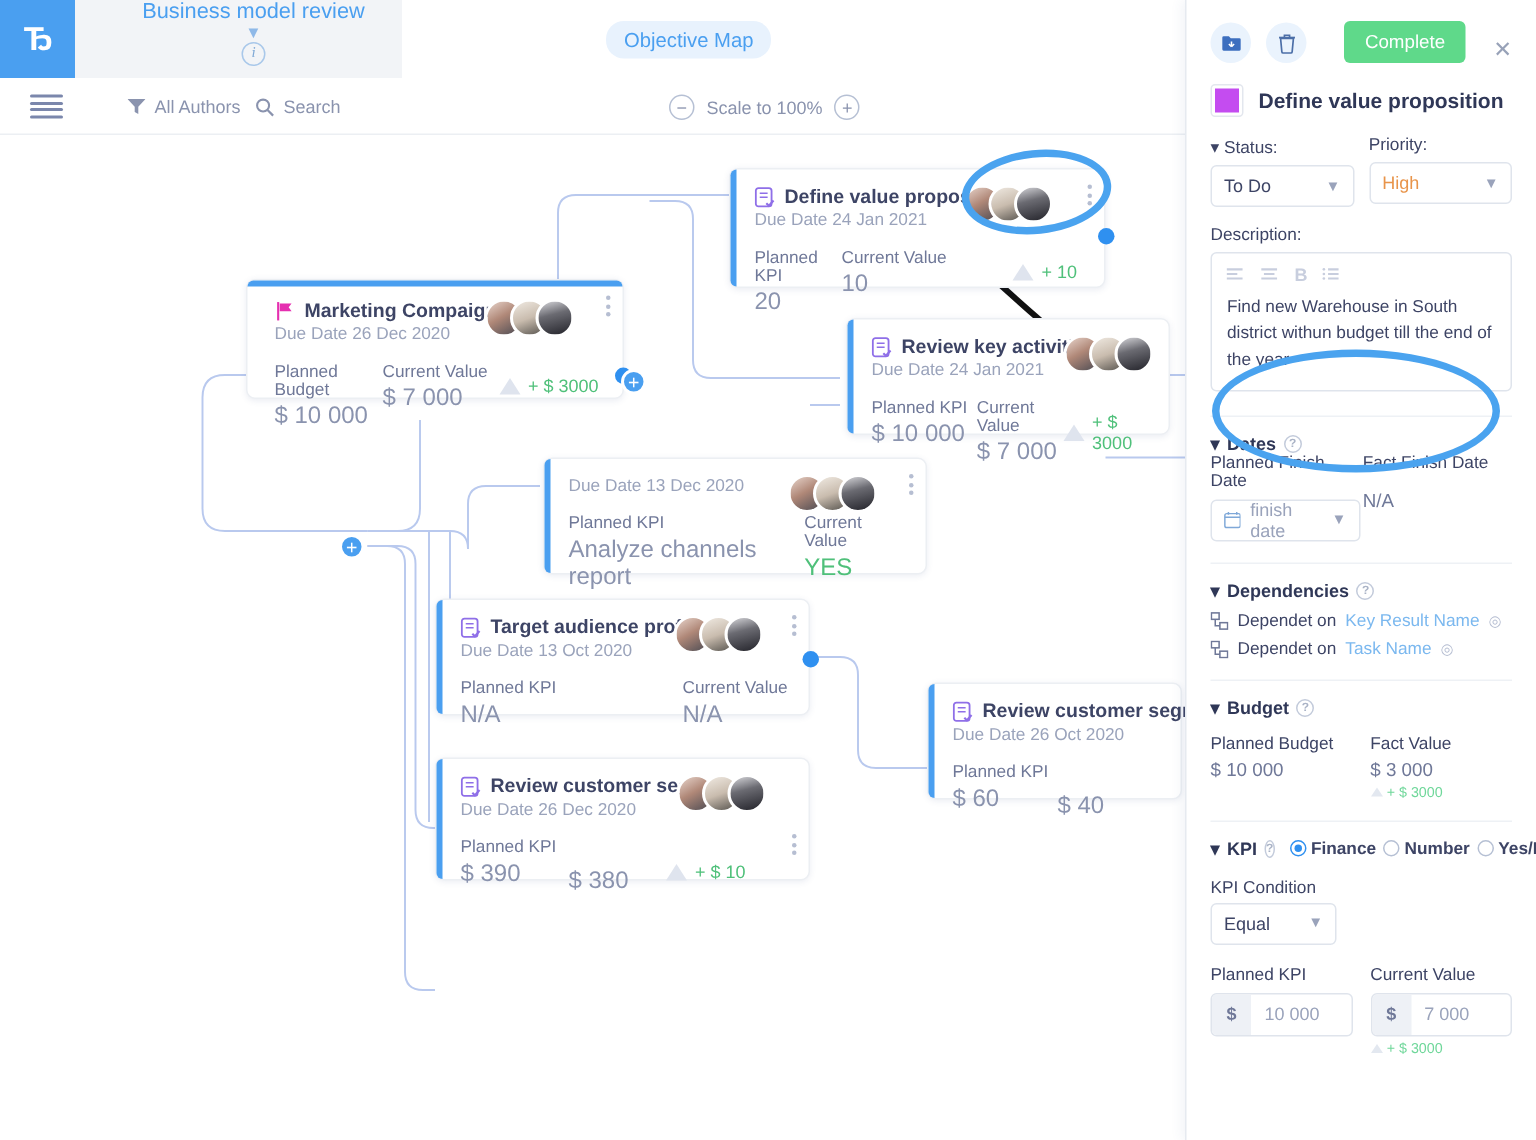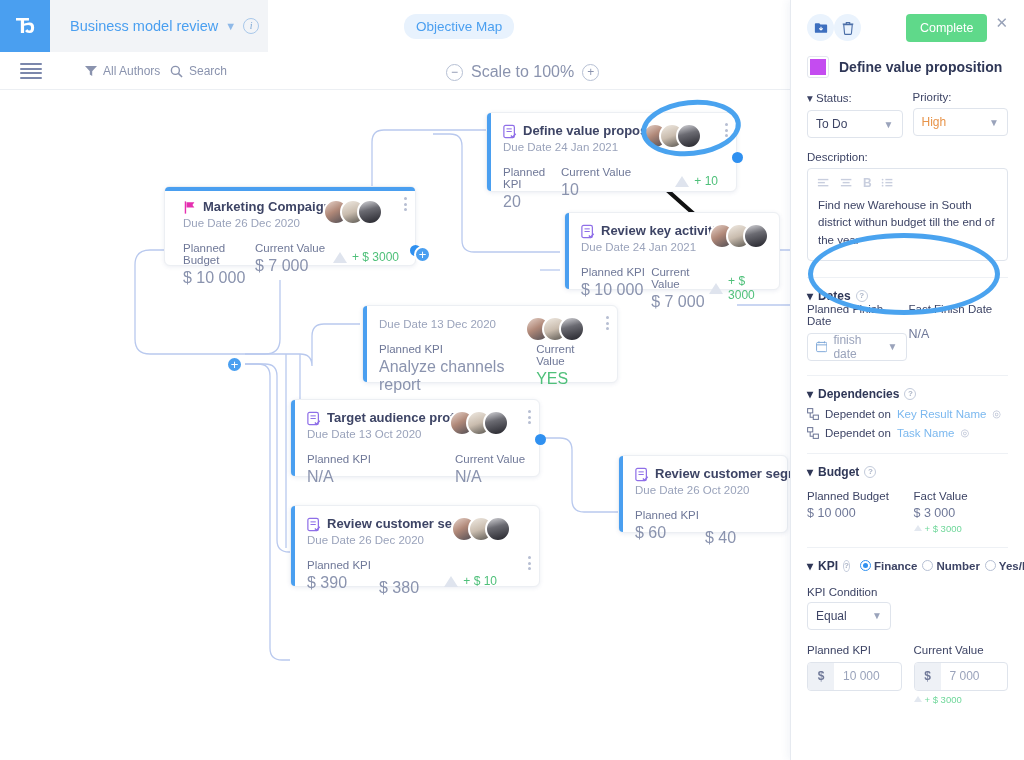--- a/index.html
+++ b/index.html
@@ -15,21 +15,21 @@
 
   
   .topbar { position: absolute; left:0; top:0; width:1024px; height:52px; background:#fff; }
   .logo-tile {
     position:absolute; left:0; top:0; width:50px; height:52px;
     background:#4a9ff0; display:flex; align-items:center; justify-content:center;
   }
   .logo-g { color:#fff; font-size:22px; font-weight:700; letter-spacing:-1px; line-height:1; }
   .proj-chip {
     position:absolute; left:50px; top:0; width:218px; height:52px;
-    background:#f2f4f7; display:flex; align-items:center; gap:7px; padding-left:20px;
+    background:#f2f4f7; display:flex; align-items:center; padding-left:20px;flex-direction:column;
   }
   .proj-name { color:#4a9ff0; font-size:14.5px; font-weight:500; white-space:nowrap; }
   .chev-sm { color:#8fb9e8; font-size:11px; }
   .info-circ {
     width:16px; height:16px; border-radius:50%; border:1.4px solid #a9c8ea;
     color:#7fa9d6; font-size:10px; font-style:italic; font-family:"Liberation Serif",serif;
     display:flex; align-items:center; justify-content:center; line-height:1;
   }
   .tabs { position:absolute; left:404px; top:14px; display:flex; align-items:center; gap:6px;flex-direction:column; }
   .tab { padding:5px 12px; border-radius:12px; font-size:13.5px; color:#3d4465; white-space:nowrap; }
@@ -40,21 +40,21 @@
              border-bottom:1px solid #eceff3; }
   .burger { position:absolute; left:20px; top:11px; width:22px; height:16px;
             display:flex; flex-direction:column; justify-content:space-between; }
   .burger i { display:block; height:2px; background:#7b87ac; border-radius:1px; }
   .tb-item { position:absolute; display:flex; align-items:center; gap:6px; font-size:12px; color:#8a93ae; top:12px; }
   .tb-authors { left:85px; }
   .tb-search { left:170px; }
   .scale-wrap { position:absolute; left:446px; top:11px; display:flex; align-items:center; gap:8px; }
   .circ-btn { width:17px; height:17px; border-radius:50%; border:1.4px solid #b6c0d4;
               display:flex; align-items:center; justify-content:center; color:#8a93ae; font-size:12px; line-height:1; }
-  .scale-txt { font-size:16px; color:#8a93ae; }
+  .scale-txt { font-size:12px; color:#8a93ae; }
 
   
   .canvas { position:absolute; left:0; top:90px; width:790px; height:670px; background:#fff; overflow:hidden; }
   .conn { position:absolute; stroke:#b9c9ee; stroke-width:1.3; fill:none; }
 
   
   .card {
     position:absolute; background:#fff; border:1px solid #eceff3; border-radius:6px;
     box-shadow:0 1px 4px rgba(60,80,140,0.10);
   }
@@ -100,21 +100,21 @@
   }
   .blue-dot { position:absolute; width:11px;height:11px;border-radius:50%;background:#2f90f0; }
 
   
   .ellipse { position:absolute; border:5px solid #4aa3ef; border-radius:50%; }
 
   
   .panel { position:absolute; right:0; top:0; width:234px; height:760px; background:#fff;
            border-left:1px solid #e6eaf0; box-shadow:-2px 0 8px rgba(60,80,140,0.07);
            padding:14px 16px 0 16px; overflow:hidden; }
-  .p-head { display:flex; align-items:flex-start; }
+  .p-head { display:flex; align-items:flex-end; gap:10px; }
   .icon-btn { width:27px;height:27px;border-radius:50%;background:#eaf3fd;
               display:flex;align-items:center;justify-content:center; }
   .btn-complete { margin-left:auto; background:#5fd98a; color:#fff; border:none;
                   border-radius:4px; padding:7px 14px; font-size:12.5px;
                   font-family:"Liberation Sans",sans-serif; }
   .x-btn { color:#98a2b8; font-size:15px; margin-left:8px; }
   .p-title-row { display:flex; align-items:center; gap:10px; margin-top:14px; }
   .swatch { width:22px;height:22px;border:1px solid #e3e7ee;border-radius:3px;padding:2px; }
   .swatch i { display:block; width:100%;height:100%; background:#c44cf0; }
   .p-title { font-size:14px; font-weight:700; color:#2f3757; }

